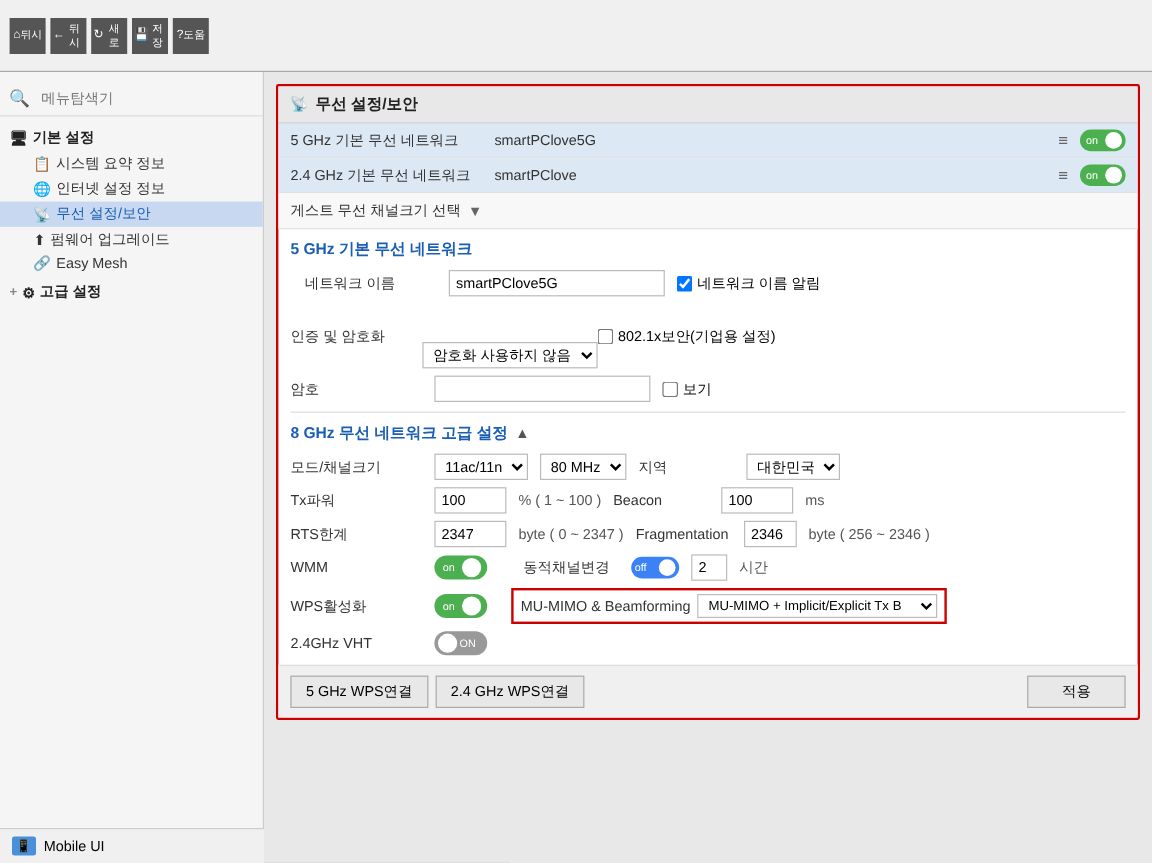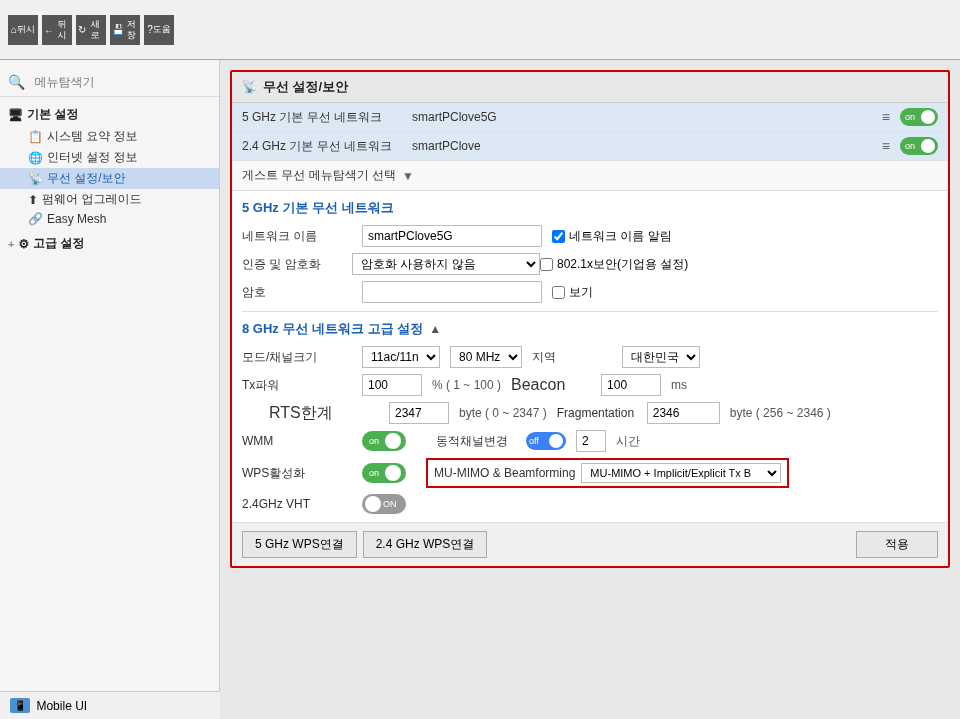--- a/index.html
+++ b/index.html
@@ -154,44 +154,44 @@
         <span class="network-label">2.4 GHz 기본 무선 네트워크</span>
         <span class="network-name">smartPClove</span>
         <span class="filter-icon">≡</span>
         <div class="toggle-pill on" style="width:38px;height:18px;">
           <span class="toggle-pill-text on-text" style="font-size:9px;">on</span>
           <div class="toggle-knob" style="width:14px;height:14px;"></div>
         </div>
       </div>
 
       <div class="guest-network-row">
-        <span class="guest-label">게스트 무선 메뉴탐색기 선택</span>
+        <span class="guest-label">게스트 무선 채널크기 선택</span>
         <span class="dropdown-arrow">▼</span>
       </div>
 
       <div class="section">
         <div class="section-title">
           <span class="section-title-text">5 GHz 기본 무선 네트워크</span>
         </div>
 
         <div style="display:flex;flex-direction:column;gap:6px;">
 
           <div style="display:flex;align-items:center;gap:10px;">
-            <span style="width:110px;font-size:12px;color:#333;">네트워크 이름</span>
+            <span style="width:110px;font-size:12px;color:#333;margin-left:12px;">네트워크 이름</span>
             <input type="text" class="form-input" style="width: 180px;" value="smartPClove5G">
             <div style="display:flex;align-items:center;gap:4px;">
               <input type="checkbox" checked="" style="">
               <span style="font-size:12px;">네트워크 이름 알림</span>
             </div>
           </div>
 
 
           <div style="display:flex;align-items:center;gap:0;">
             <span style="width:110px;font-size:12px;color:#333;">인증 및 암호화</span>
-            <select class="select-wide" style="width:188px;">
+            <select class="select-wide" style="width:146px;margin-top:32px;">
               <option>암호화 사용하지 않음</option>
             </select>
             <div style="display:flex;align-items:center;gap:4px;">
               <input type="checkbox" style="">
               <span style="font-size:12px;">802.1x보안(기업용 설정)</span>
             </div>
           </div>
 
           <div style="display:flex;align-items:center;gap:10px;">
             <span style="width:110px;font-size:12px;color:#333;">암호</span>
@@ -225,31 +225,31 @@
             <span style="width:80px;font-size:12px;color:#333;">지역</span>
             <select>
               <option>대한민국</option>
             </select>
           </div>
 
           <div style="display:flex;align-items:center;gap:10px;">
             <span style="width:110px;font-size:12px;color:#333;">Tx파워</span>
             <input type="text" class="form-input" style="width: 60px;" value="100">
             <span style="font-size:12px;color:#555;">% ( 1 ~ 100 )</span>
-            <span style="width:80px;font-size:16px;color:#333;">Beacon</span>
+            <span style="width:80px;font-size:12px;color:#333;">Beacon</span>
             <input type="text" class="form-input" style="width: 60px;" value="100">
             <span style="font-size:12px;color:#555;">ms</span>
           </div>
 
           <div style="display:flex;align-items:center;gap:10px;">
-            <span style="width:110px;font-size:16px;color:#333;margin-left:27px;">RTS한계</span>
+            <span style="width:110px;font-size:12px;color:#333;">RTS한계</span>
             <input type="text" class="form-input" style="width: 60px;" value="2347">
             <span style="font-size:12px;color:#555;">byte ( 0 ~ 2347 )</span>
             <span style="width:80px;font-size:12px;color:#333;">Fragmentation</span>
-            <input type="text" class="form-input" style="width: 73px;" value="2346">
+            <input type="text" class="form-input" style="width: 44px;" value="2346">
             <span style="font-size:12px;color:#555;">byte ( 256 ~ 2346 )</span>
           </div>
 
           <div style="display:flex;align-items:center;gap:10px;">
             <span style="width:110px;font-size:12px;color:#333;">WMM</span>
             <div class="toggle-pill on" style="width:44px;height:20px;">
               <span style="font-size:9px;color:white;padding-left:4px;">on</span>
               <div style="width:16px;height:16px;background:white;border-radius:50%;margin-left:auto;margin-right:2px;"></div>
             </div>
             <span style="width:80px;font-size:12px;color:#333;margin-left:20px;">동적채널변경</span>

